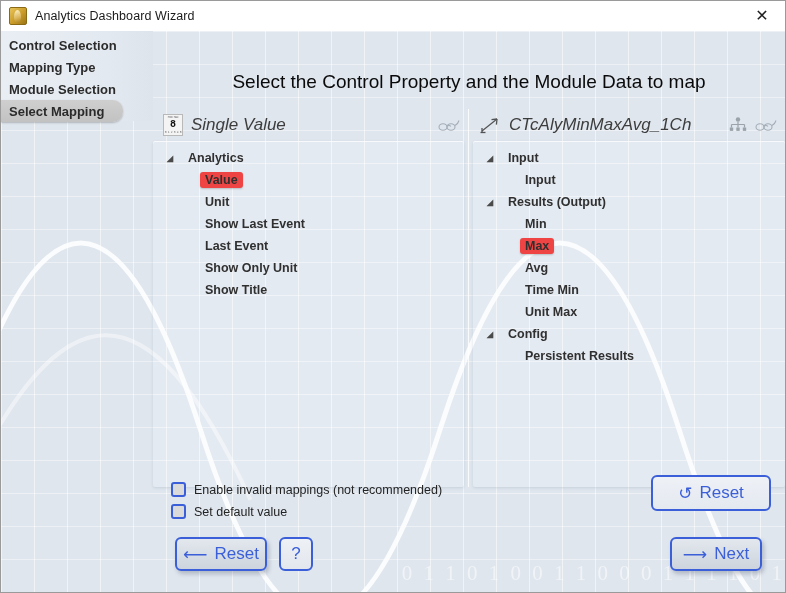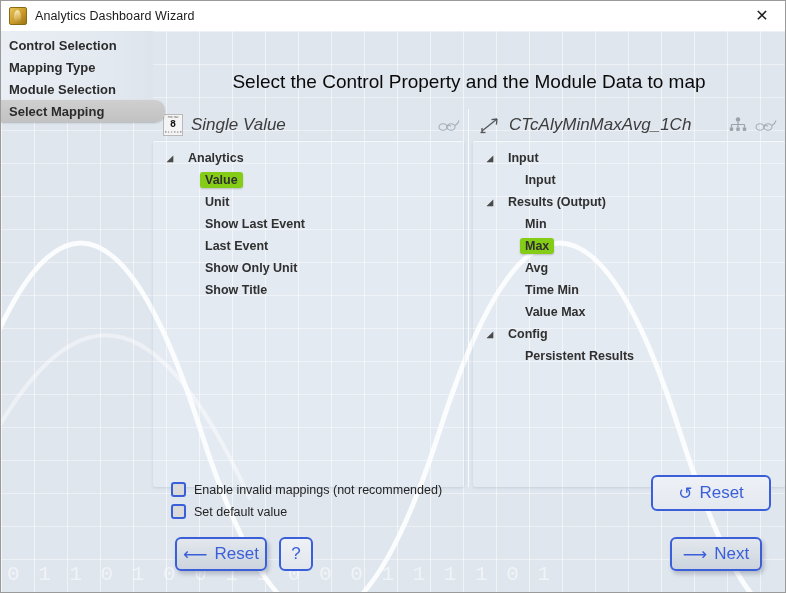--- a/index.html
+++ b/index.html
@@ -57,42 +57,42 @@
     position:absolute; inset:0;
     background-image:
       linear-gradient(to right, rgba(255,255,255,.55) 1px, transparent 1px),
       linear-gradient(to bottom, rgba(255,255,255,.45) 1px, transparent 1px);
     background-size:33px 33px;
     pointer-events:none;
   }
   #bg-wave { position:absolute; inset:0; pointer-events:none; }
   #bg-binary {
     position:absolute; left:0; right:0; bottom:6px;
-    font-family:Liberation Mono, monospace;
+    font-family:Liberation Serif, serif;
     font-size:21px; letter-spacing:3px; white-space:nowrap;
     color:rgba(255,255,255,.55);
-    text-align:left; pointer-events:none; overflow:hidden;padding-left:6px;
+    text-align:right; pointer-events:none; overflow:hidden;
   }
 
   
   #steps {
     position:absolute; left:0; top:0; width:152px; height:90px;
     background:linear-gradient(to right,#e9eef4 0%, #e3e9f0 70%, #dde4ec 100%);
     z-index:20; padding-top:3px;
   }
   .step {
     height:22px; display:flex; align-items:center;
     padding-left:8px; font-size:13px; font-weight:bold;
     color:#2b2b2b;
   }
   .step.active {
     background:linear-gradient(to bottom,#cfcfcf,#c2c2c2);
     border-radius:0 10px 10px 0;
     box-shadow:0 1px 2px rgba(0,0,0,.22);
-    width:164px;
+    width:122px;
   }
 
   
   #page-title {
     position:absolute; left:152px; right:0; top:12px;
     text-align:center; font-size:19px; font-weight:normal; color:#0a0a0a;
     z-index:15;
     margin-top:28px;
   }
 
@@ -153,21 +153,21 @@
   .node .arrow {
     width:12px; flex:none; color:#4a4a4a; font-size:8px;
     display:inline-block; margin-right:4px;
   }
   .node.child { padding-left:47px; }
   .node.child .lbl { }
   .node .lbl {
     padding:1px 5px; border-radius:3px;
   }
   .node.selected .lbl {
-    background:#84cc16;
+    background:#ef4444;
     box-shadow:0 1px 2px rgba(0,0,0,.2);
   }
 
   
   #footer { position:absolute; left:8px; right:0; bottom:0; height:105px; z-index:15; }
 
   .cbrow {
     position:absolute; left:162px; display:flex; align-items:center; gap:8px;
     font-size:12.5px; color:#242424;
   }
@@ -332,21 +332,21 @@
           <div class="node child selected">
             <span class="lbl">Max</span>
           </div>
           <div class="node child">
             <span class="lbl">Avg</span>
           </div>
           <div class="node child">
             <span class="lbl">Time Min</span>
           </div>
           <div class="node child">
-            <span class="lbl">Value Max</span>
+            <span class="lbl">Unit Max</span>
           </div>
           <div class="node">
             <span class="arrow">◢</span>
             <span class="lbl">Config</span>
           </div>
           <div class="node child">
             <span class="lbl">Persistent Results</span>
           </div>
         </div>
       </div>

